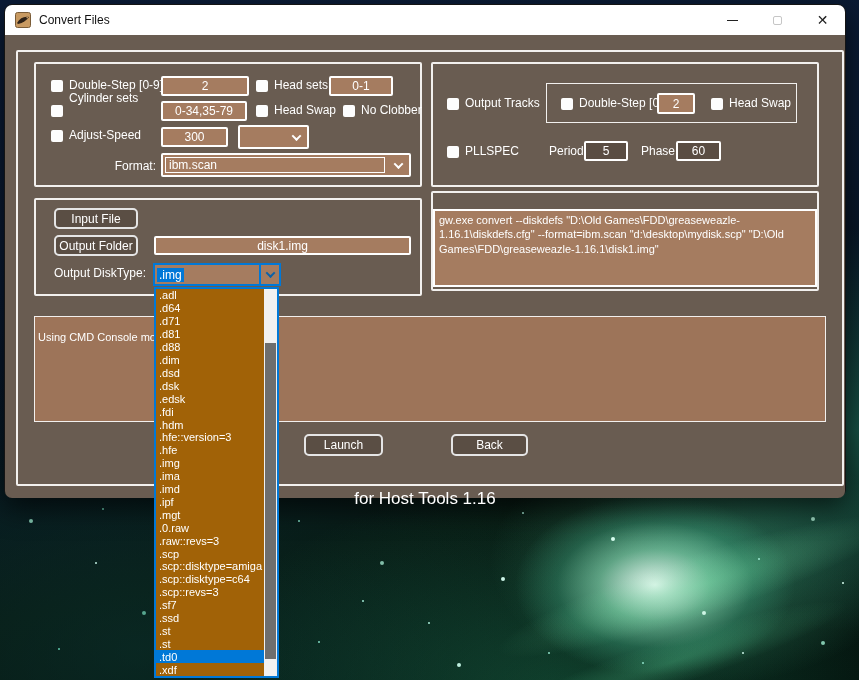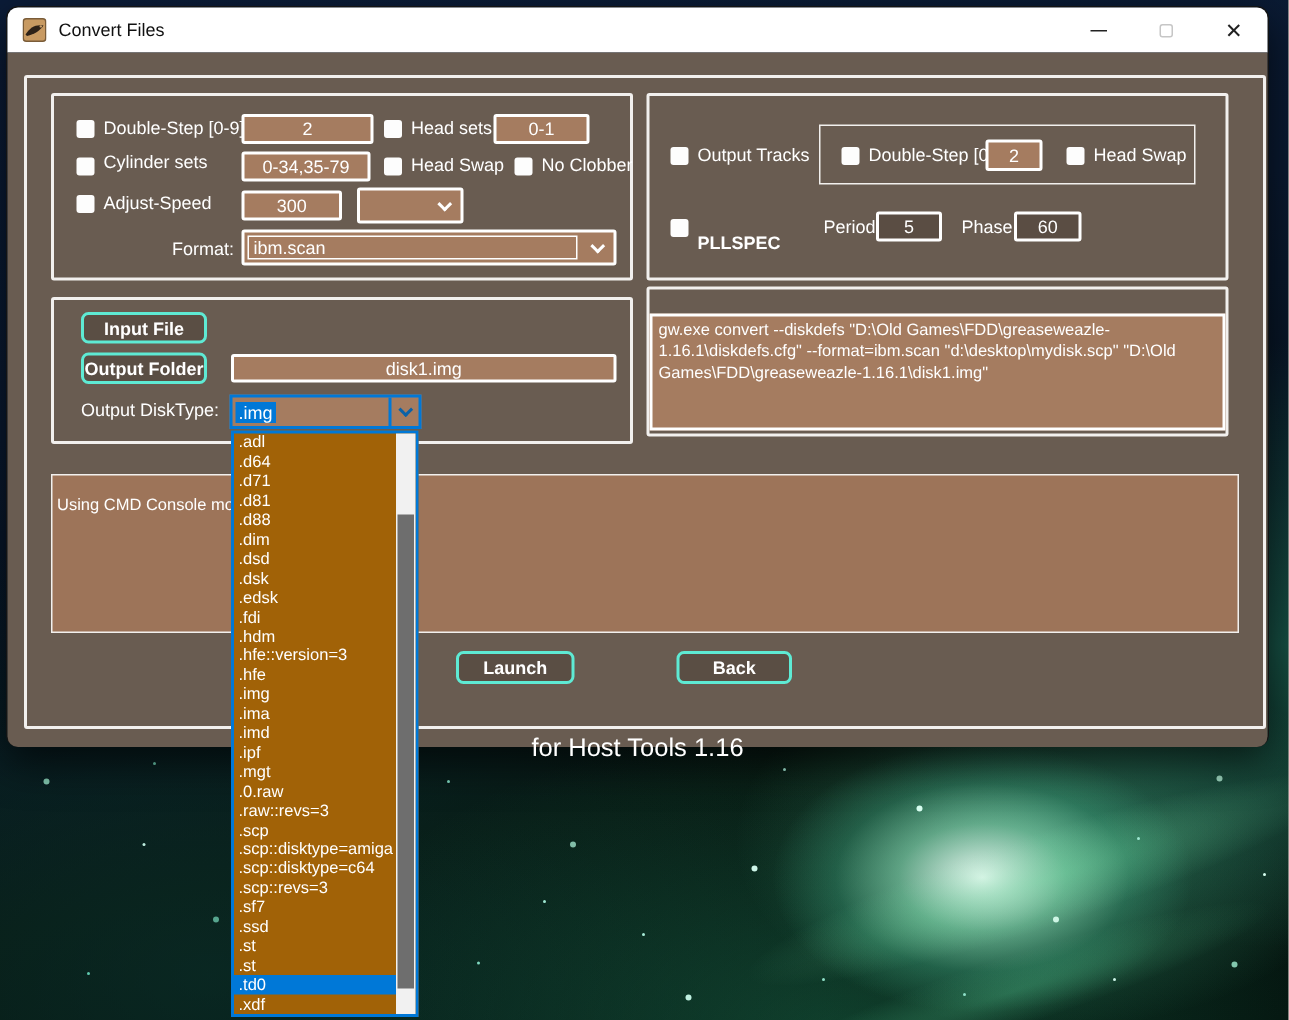--- a/index.html
+++ b/index.html
@@ -52,22 +52,22 @@
   .gb { position:absolute; border:2px solid #f2f0ee; border-radius:2px; }
   .gb-thin { position:absolute; border:1px solid #f2f0ee; }
 
   .lbl { position:absolute; color:#fff; font-size:12px; white-space:nowrap; }
   .cb { position:absolute; width:12px; height:12px; background:#fdfdfd; border-radius:2px; }
 
   .tb { position:absolute; background:#a57c60; border:2px solid #fff; border-radius:2px;
         color:#fff; font-size:12px; display:flex; align-items:center; justify-content:center; }
   .tb-dark { background:#5a4d43; }
 
-  .btn { position:absolute; background:#5a4e44; border:2px solid #5eead4; border-radius:5px;
-         color:#fff; font-size:12px; display:flex; align-items:center; justify-content:center;font-weight:bold; }
+  .btn { position:absolute; background:#5a4e44; border:2px solid #e5e5e5; border-radius:5px;
+         color:#fff; font-size:12px; display:flex; align-items:center; justify-content:center; }
 
   .combo { position:absolute; background:#a57c60; border:2px solid #fff; border-radius:2px; display:flex; }
   .combo .inner { flex:1; border:1px solid #fff; margin:2px; padding-left:3px; color:#fff; font-size:12px;
                   display:flex; align-items:center; overflow:hidden; white-space:nowrap; }
   .combo .dd-btn { width:22px; display:flex; align-items:center; justify-content:center; }
   .chev { width:7px; height:7px; border-right:2px solid #fff; border-bottom:2px solid #fff;
           transform:rotate(45deg) translate(-1px,-1px); }
 
   .combo-open { position:absolute; background:#a57c60; border:2px solid #0078d7; display:flex; }
   .combo-open .val { flex:1; padding-left:2px; color:#fff; font-size:12px; display:flex; align-items:center; overflow:hidden; }
@@ -126,21 +126,21 @@
     <div class="gb" style="left:29px;top:27px;width:388px;height:125px;"></div>
 
     <span class="cb" style="left:46px;top:45px;"></span>
     <span class="lbl" style="left:64px;top:43px;">Double-Step [0-9]</span>
     <div class="tb" style="left:156px;top:41px;width:88px;height:20px;">2</div>
     <span class="cb" style="left:251px;top:45px;"></span>
     <span class="lbl" style="left:269px;top:43px;">Head sets</span>
     <div class="tb" style="left:324px;top:41px;width:64px;height:20px;">0-1</div>
 
     <span class="cb" style="left:46px;top:70px;"></span>
-    <span class="lbl" style="left:64px;top:66px;">Cylinder sets</span>
+    <span class="lbl" style="left:64px;top:56px;">Cylinder sets</span>
     <div class="tb" style="left:156px;top:66px;width:86px;height:20px;">0-34,35-79</div>
     <span class="cb" style="left:251px;top:70px;"></span>
     <span class="lbl" style="left:269px;top:68px;">Head Swap</span>
     <span class="cb" style="left:338px;top:70px;"></span>
     <span class="lbl" style="left:356px;top:68px;">No Clobber</span>
 
     <span class="cb" style="left:46px;top:95px;"></span>
     <span class="lbl" style="left:64px;top:93px;">Adjust-Speed</span>
     <div class="tb" style="left:156px;top:92px;width:67px;height:20px;">300</div>
     <div class="combo" style="left:233px;top:90px;width:71px;height:24px;">
@@ -164,21 +164,21 @@
     <span class="lbl" style="left:460px;top:61px;">Output Tracks</span>
 
     <div class="gb-thin" style="left:541px;top:48px;width:251px;height:40px;"></div>
     <span class="cb" style="left:556px;top:63px;"></span>
     <span class="lbl" style="left:574px;top:61px;">Double-Step [0-9]</span>
     <div class="tb" style="left:652px;top:58px;width:38px;height:21px;">2</div>
     <span class="cb" style="left:706px;top:63px;"></span>
     <span class="lbl" style="left:724px;top:61px;">Head Swap</span>
 
     <span class="cb" style="left:442px;top:111px;"></span>
-    <span class="lbl" style="left:460px;top:120px;font-weight:bold;">PLLSPEC</span>
+    <span class="lbl" style="left:460px;top:109px;">PLLSPEC</span>
     <span class="lbl" style="left:544px;top:109px;">Period:</span>
     <div class="tb tb-dark" style="left:579px;top:106px;width:44px;height:20px;">5</div>
     <span class="lbl" style="left:636px;top:109px;">Phase:</span>
     <div class="tb tb-dark" style="left:671px;top:106px;width:45px;height:20px;">60</div>
 
     <div class="gb" style="left:29px;top:163px;width:388px;height:98px;"></div>
 
     <div class="btn" style="left:49px;top:173px;width:84px;height:21px;">Input File</div>
     <div class="btn" style="left:49px;top:200px;width:84px;height:21px;">Output Folder</div>
     <div class="tb" style="left:149px;top:201px;width:257px;height:19px;">disk1.img</div>

